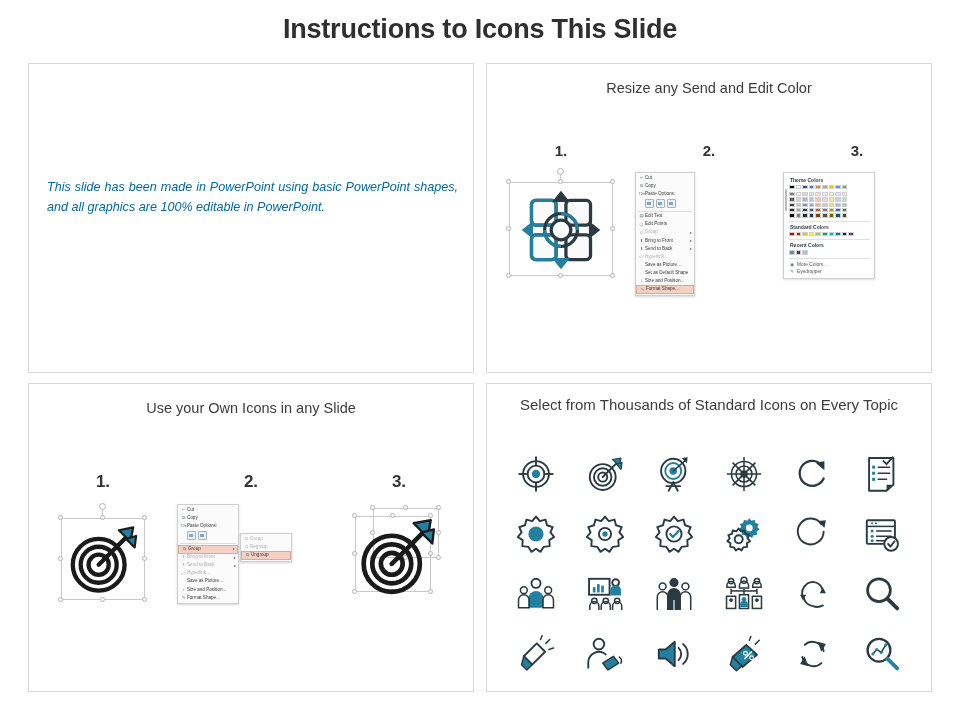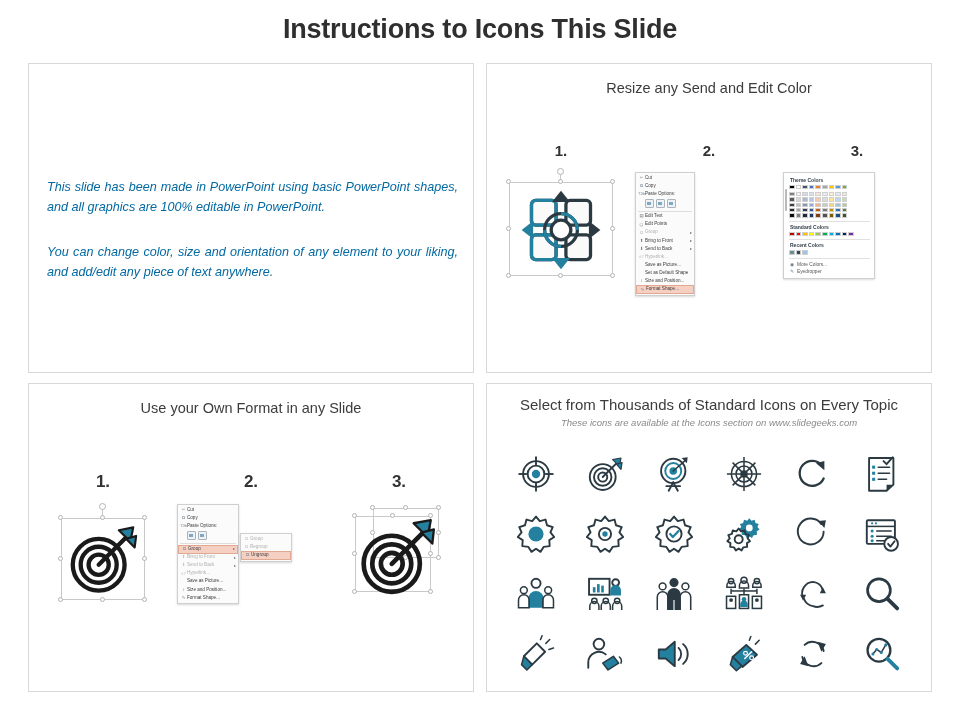--- a/index.html
+++ b/index.html
@@ -246,21 +246,20 @@
 </head>
 <body>
 
 <div class="slide">
 
   <div class="slide-title">Instructions to Icons This Slide</div>
 
   <div class="panel" id="panel-edit-shape">
     <div class="body-copy">
       <p>This slide has been made in PowerPoint using basic PowerPoint shapes, and all graphics are 100% editable in PowerPoint.</p>
-      <p>You can change color, size and orientation of any element to your liking, and add/edit any piece of text anywhere.</p>
     </div>
   </div>
 
   <div class="panel" id="panel-resize-shape">
     <div class="panel-title">Resize any Send and Edit Color</div>
 
     <div class="numrow labels">
       <div class="col"><span class="numlabel">1.</span></div>
       <div class="col"><span class="numlabel">2.</span></div>
       <div class="col"><span class="numlabel">3.</span></div>
@@ -484,21 +483,21 @@
           <div class="cp-item">
             <span class="gly">✎</span>
             <span>Eyedropper</span>
           </div>
         </div>
       </div>
     </div>
   </div>
 
   <div class="panel" id="panel-own-icons">
-    <div class="panel-title">Use your Own Format in any Slide</div>
+    <div class="panel-title">Use your Own Icons in any Slide</div>
 
     <div class="numrow labels">
       <div class="col"><span class="numlabel">1.</span></div>
       <div class="col"><span class="numlabel">2.</span></div>
       <div class="col"><span class="numlabel">3.</span></div>
     </div>
 
     <div class="numrow figs">
 
       <div class="col">
@@ -633,21 +632,20 @@
             <path d="M70 8 L92 4 L88 26 Z" fill="#23809f" stroke="#1a1a1a" stroke-width="3" stroke-linejoin="round"></path>
             <path d="M80 20 L96 16 L94 34 Z" fill="#23809f" stroke="#1a1a1a" stroke-width="3" stroke-linejoin="round"></path>
           </svg>
         </div>
       </div>
     </div>
   </div>
 
   <div class="panel" id="panel-editable-icons">
     <div class="panel-title">Select from Thousands of Standard Icons on Every Topic</div>
-    <div class="panel-subtitle">These icons are available  at the Icons section on  www.slidegeeks.com</div>
 
     <div class="icon-grid">
 
       <div class="icon-cell">
         <svg width="38" height="38" viewBox="0 0 100 100">
           <g stroke="#2b3a42" stroke-width="5" fill="none">
             <circle cx="50" cy="50" r="34"></circle>
               <circle cx="50" cy="50" r="22"></circle>
             <line x1="50" y1="4" x2="50" y2="26"></line>
               <line x1="50" y1="74" x2="50" y2="96"></line>

